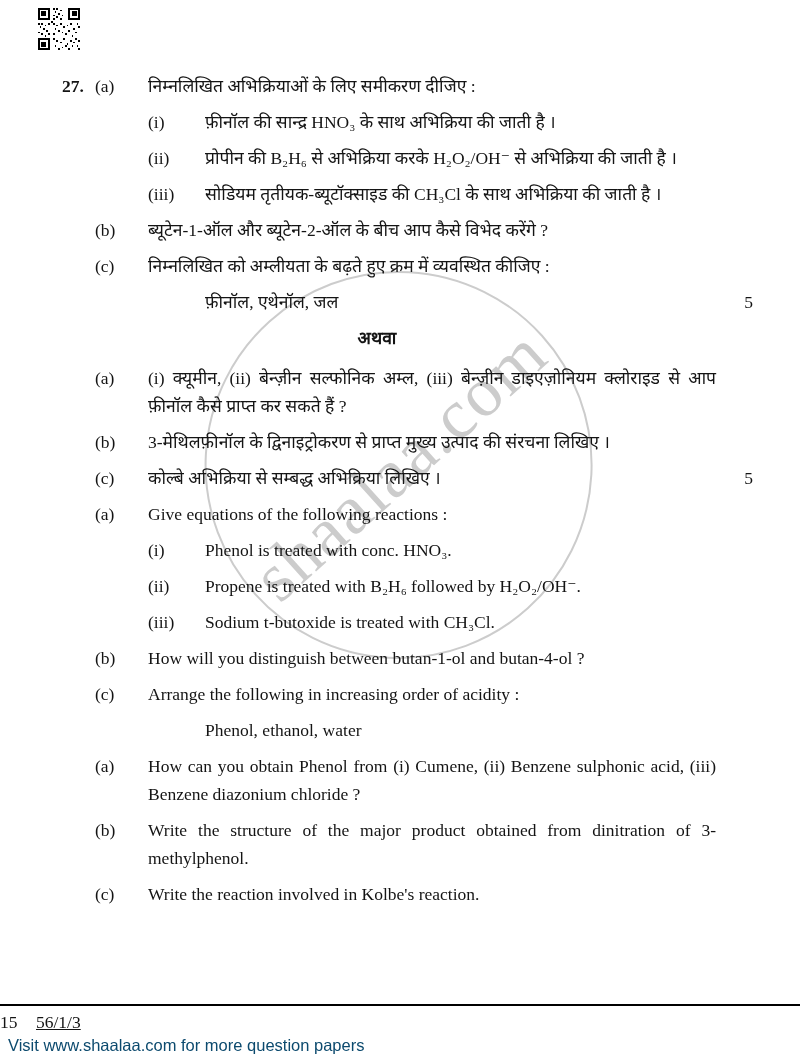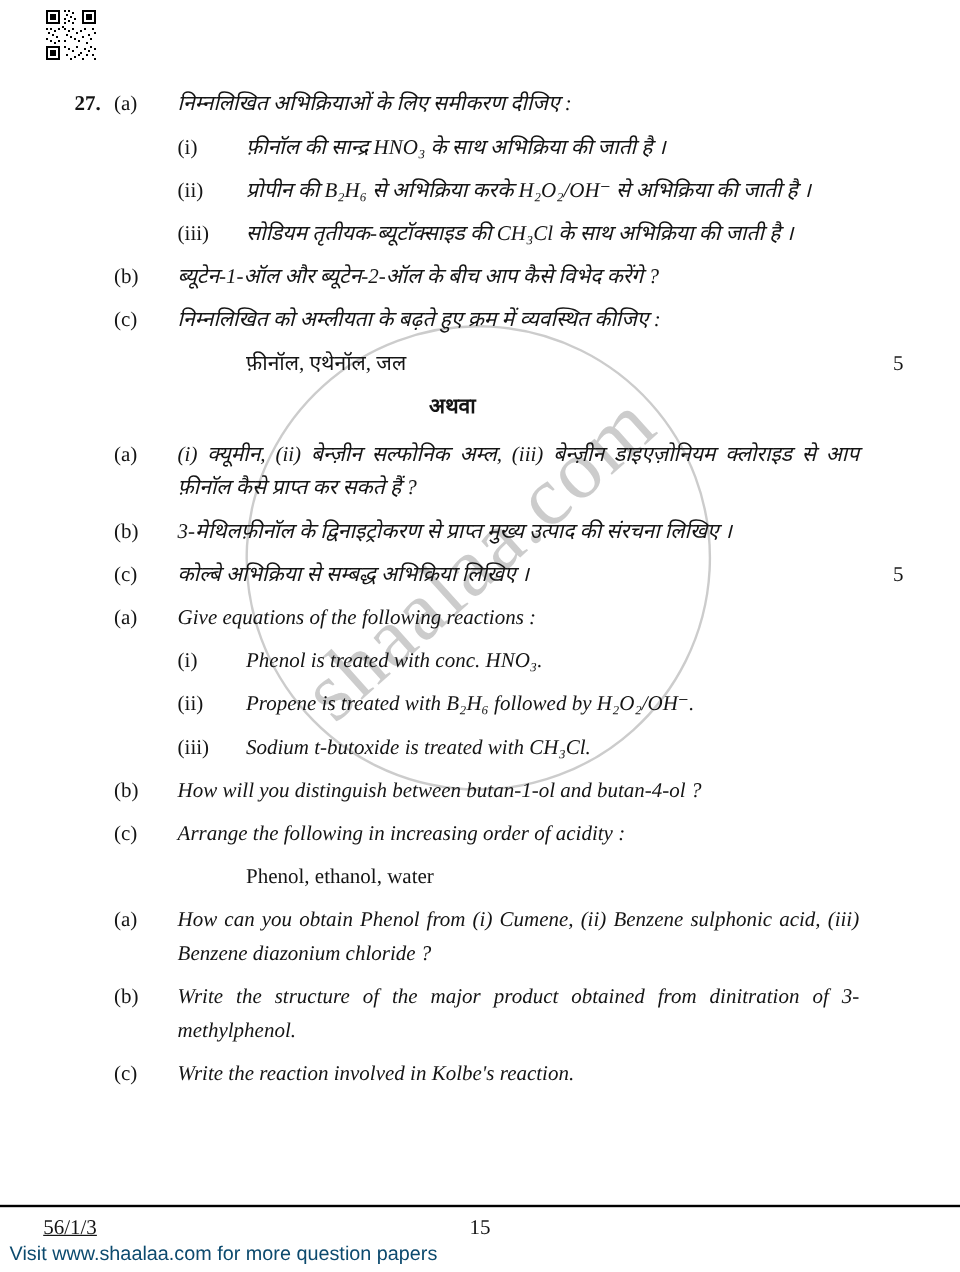--- a/index.html
+++ b/index.html
@@ -9,35 +9,35 @@
     font-family:"Liberation Serif","DejaVu Serif",serif;
     font-size:17.5px; line-height:1.6; color:#141414; overflow:hidden;
   }
   .qr { position:absolute; left:38px; top:8px; width:42px; height:42px; }
   .content { position:absolute; left:38px; top:72px; width:715px; }
   .qnum { position:absolute; left:0; top:0; font-weight:700;margin-left:24px; }
   .part { position:relative; display:flex; margin-left:57px; margin-bottom:8px; }
   .plabel { flex:none; width:53px; }
   .sub { display:flex; margin-left:110px; margin-bottom:8px; }
   .rlabel { flex:none; width:57px; }
-  .ptext { flex:1; text-align:justify; padding-right:37px;font-style:italic; }
+  .ptext { flex:1; text-align:justify; padding-right:37px; }
   .item-line { position:relative; margin-left:167px; margin-bottom:8px; padding-right:37px; }
   .marks { position:absolute; right:0; top:0; }
   .or-head { text-align:center; font-weight:700; margin:4px 37px 12px 0; }
   .watermark {
     position:absolute; left:160px; top:245px; width:480px; height:440px;
     transform:rotate(-42deg); display:flex; align-items:center; justify-content:center;
     pointer-events:none; opacity:.5;
   }
   .wm-circle { position:absolute; left:45px; top:25px; width:388px; height:388px;
     border:2.5px solid #9a9a9a; border-radius:50%; }
   .wm-text { font-size:70px; color:#9a9a9a; white-space:nowrap; letter-spacing:2px; }
   .footer-rule { position:absolute; left:0; top:1004px; width:800px; height:2px; background:#000; }
   .footer-code { position:absolute; left:36px; top:1008px; text-decoration:underline; }
-  .footer-page { position:absolute; left:0; top:1008px; width:800px; text-align:center; }
+  .footer-page { position:absolute; left:0; top:1008px; width:800px; }
   .promo {
     position:absolute; left:8px; top:1032px;
     font-family:"Liberation Sans","DejaVu Sans",sans-serif;
     font-size:16.5px; color:#0c4a6e;
   }
 </style>
 </head>
 <body>
 
 <div class="page">

